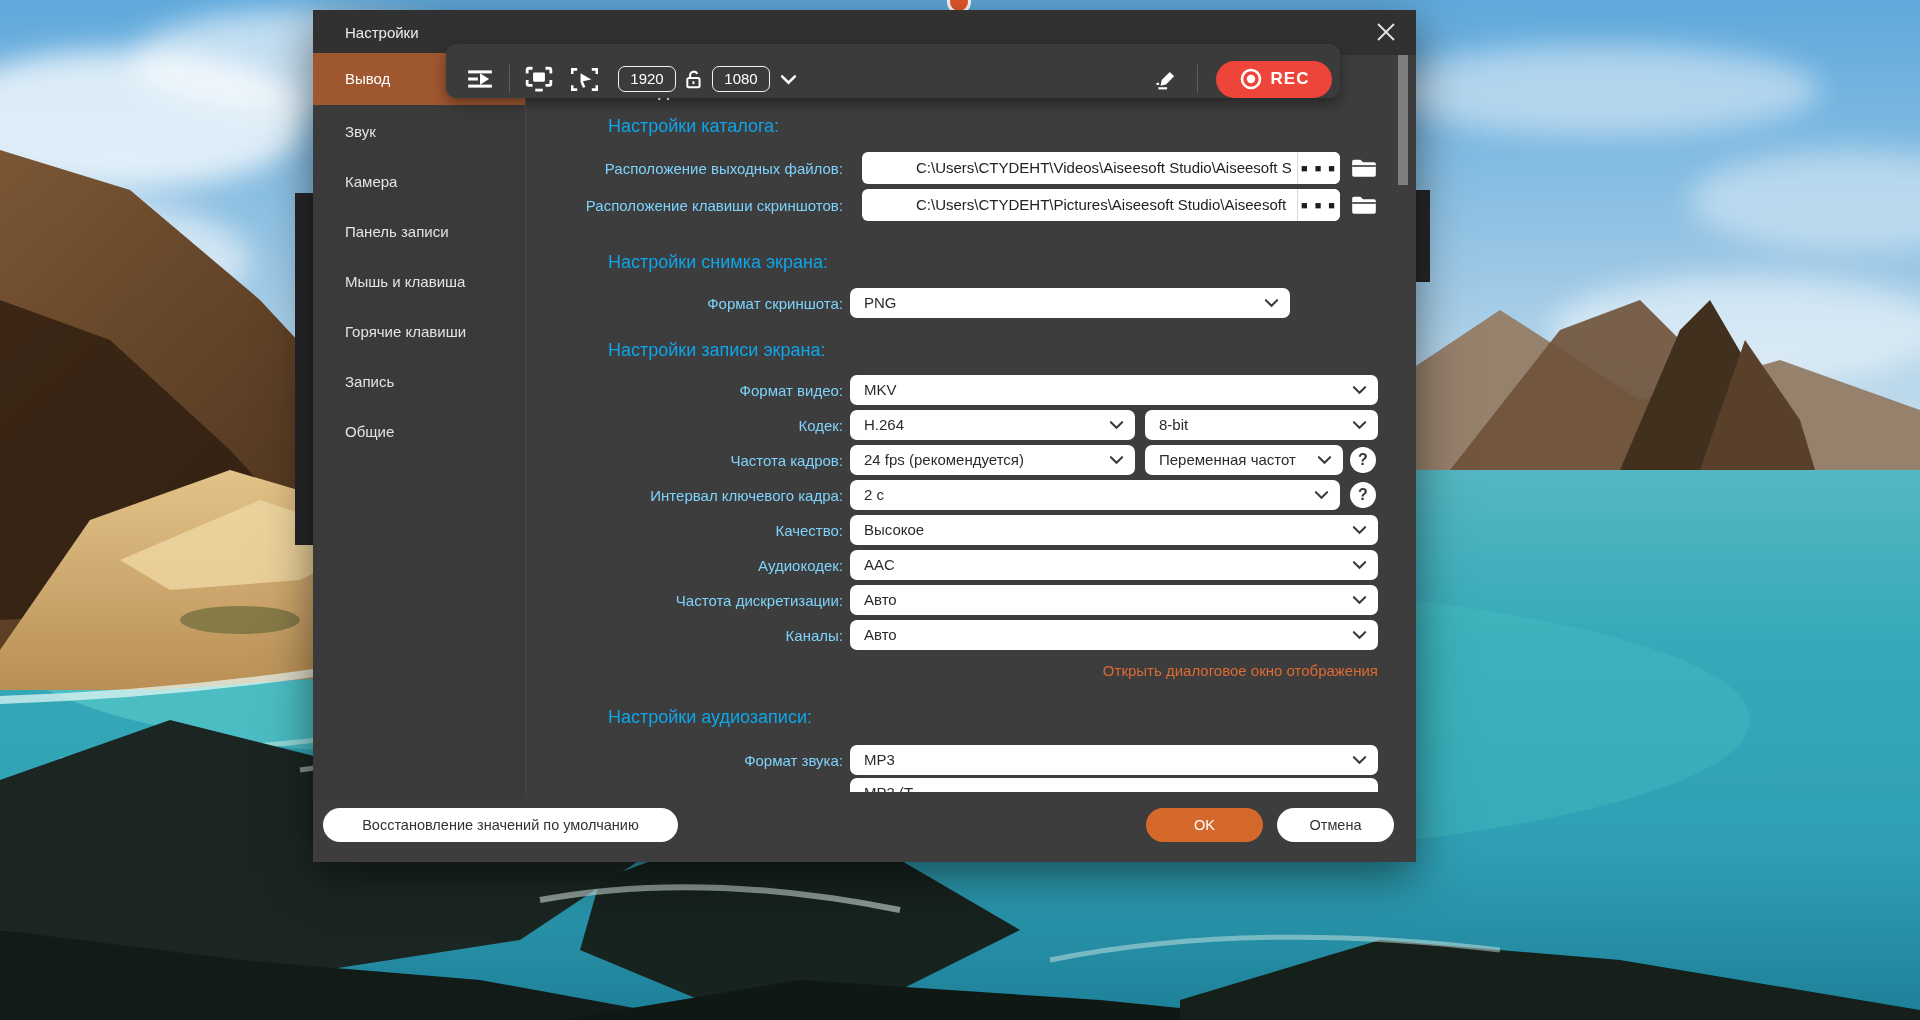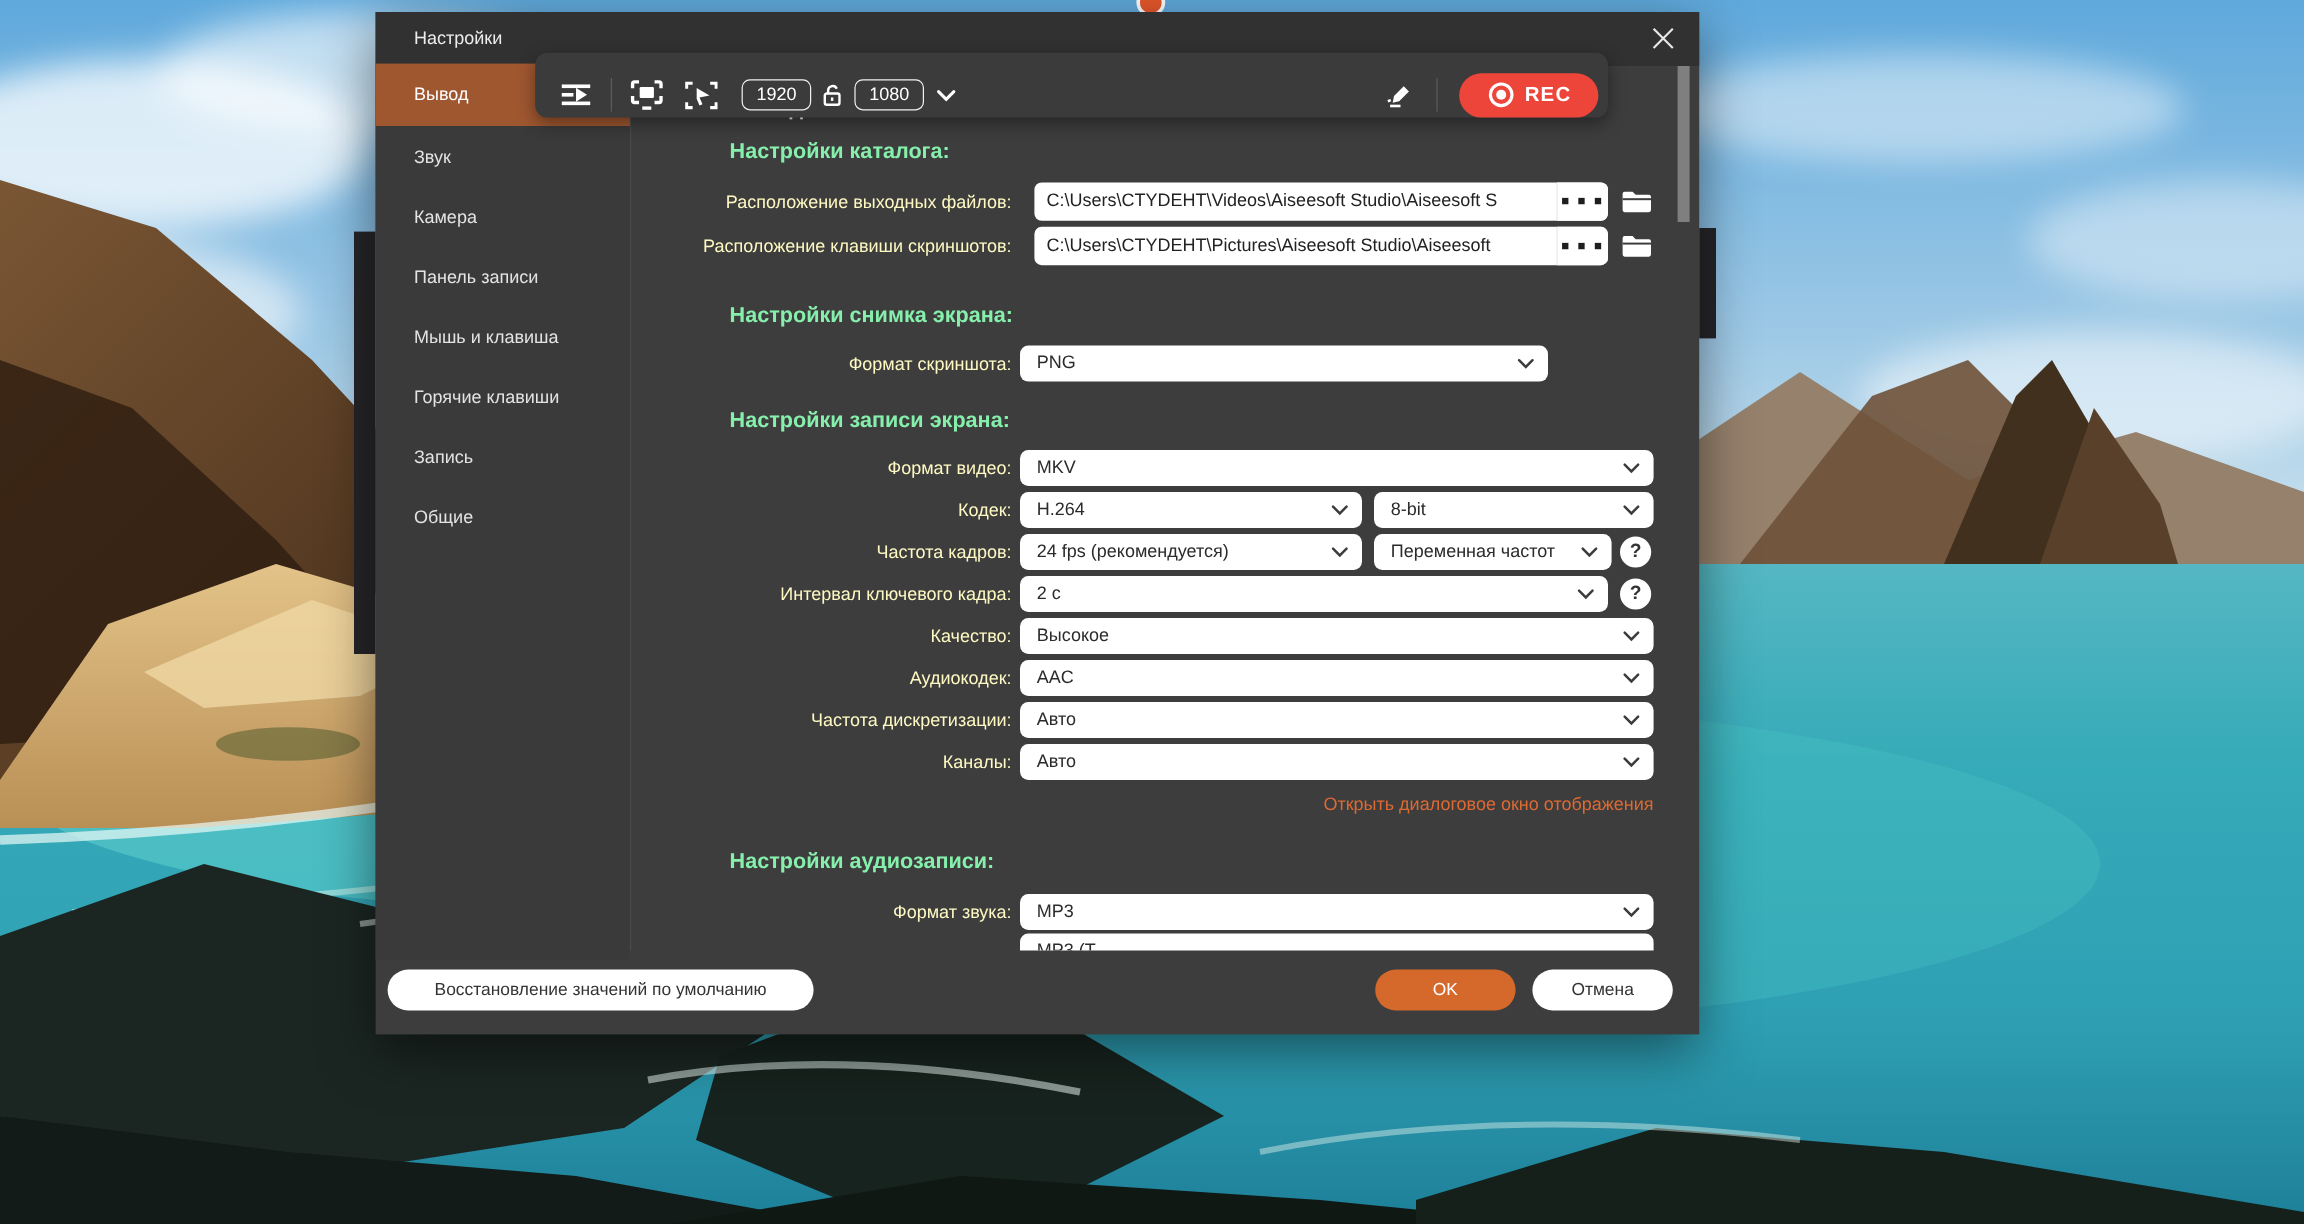--- a/index.html
+++ b/index.html
@@ -22,30 +22,30 @@
              align-items:center;justify-content:center;cursor:pointer;}
 
   
   .sidebar{position:absolute;left:0;top:45px;width:212px;height:745px;background:#3a3a3a;}
   .sidebar-divider{position:absolute;left:212px;top:45px;width:1px;height:737px;background:#4b4b4b;}
   .side-item{position:absolute;left:0;width:212px;height:50px;line-height:50px;
              padding-left:32px;font-size:15px;color:#e3e3e3;cursor:pointer;}
   .side-item.selected{height:52px;line-height:52px;background:#9f5730;color:#fff;}
 
   
-  .sec-h{position:absolute;left:295px;font-size:18px;font-weight:700;color:#86efac;white-space:nowrap;}
+  .sec-h{position:absolute;left:295px;font-size:18px;font-weight:400;color:#0ea5e9;white-space:nowrap;}
   .row-lbl{position:absolute;left:212px;width:318px;text-align:right;font-size:15px;
-           color:#fef9c3;white-space:nowrap;}
+           color:#7dd3fc;white-space:nowrap;}
   .dd{position:absolute;height:30px;background:#fff;border-radius:7px;cursor:pointer;
       font-size:15px;color:#2b2b2b;line-height:30px;padding:0 34px 0 14px;
       white-space:nowrap;overflow:hidden;}
   .dd .chev{position:absolute;right:11px;top:10px;}
   .pathfield{position:absolute;height:32px;background:#fff;border-radius:6px;display:flex;cursor:text;}
   .pathfield .pf-text{flex:1;font-size:15px;color:#222;line-height:32px;padding:0 6px 0 10px;
-                      white-space:nowrap;overflow:hidden;}
+                      white-space:nowrap;overflow:hidden;margin-left:44px;}
   .more-btn{width:43px;border-left:1px solid #d9d9d9;display:flex;align-items:center;
             justify-content:center;font-size:11px;font-weight:bold;letter-spacing:2px;color:#1e1e1e;
             cursor:pointer;border-radius:0 6px 6px 0;background:#fff;}
   .folder-btn{position:absolute;width:26px;height:24px;cursor:pointer;}
   .help{position:absolute;width:26px;height:26px;border-radius:50%;background:#fff;color:#333;
         font-size:16px;font-weight:bold;text-align:center;line-height:26px;cursor:pointer;}
   .disp-link{position:absolute;right:38px;font-size:15px;color:#dd6a33;cursor:pointer;white-space:nowrap;}
   .partial-dd{position:absolute;left:537px;top:768px;width:528px;height:14px;overflow:hidden;
               background:#fff;border-radius:7px 7px 0 0;}
   .partial-dd span{display:block;font-size:15px;color:#2b2b2b;line-height:30px;padding-left:14px;}

